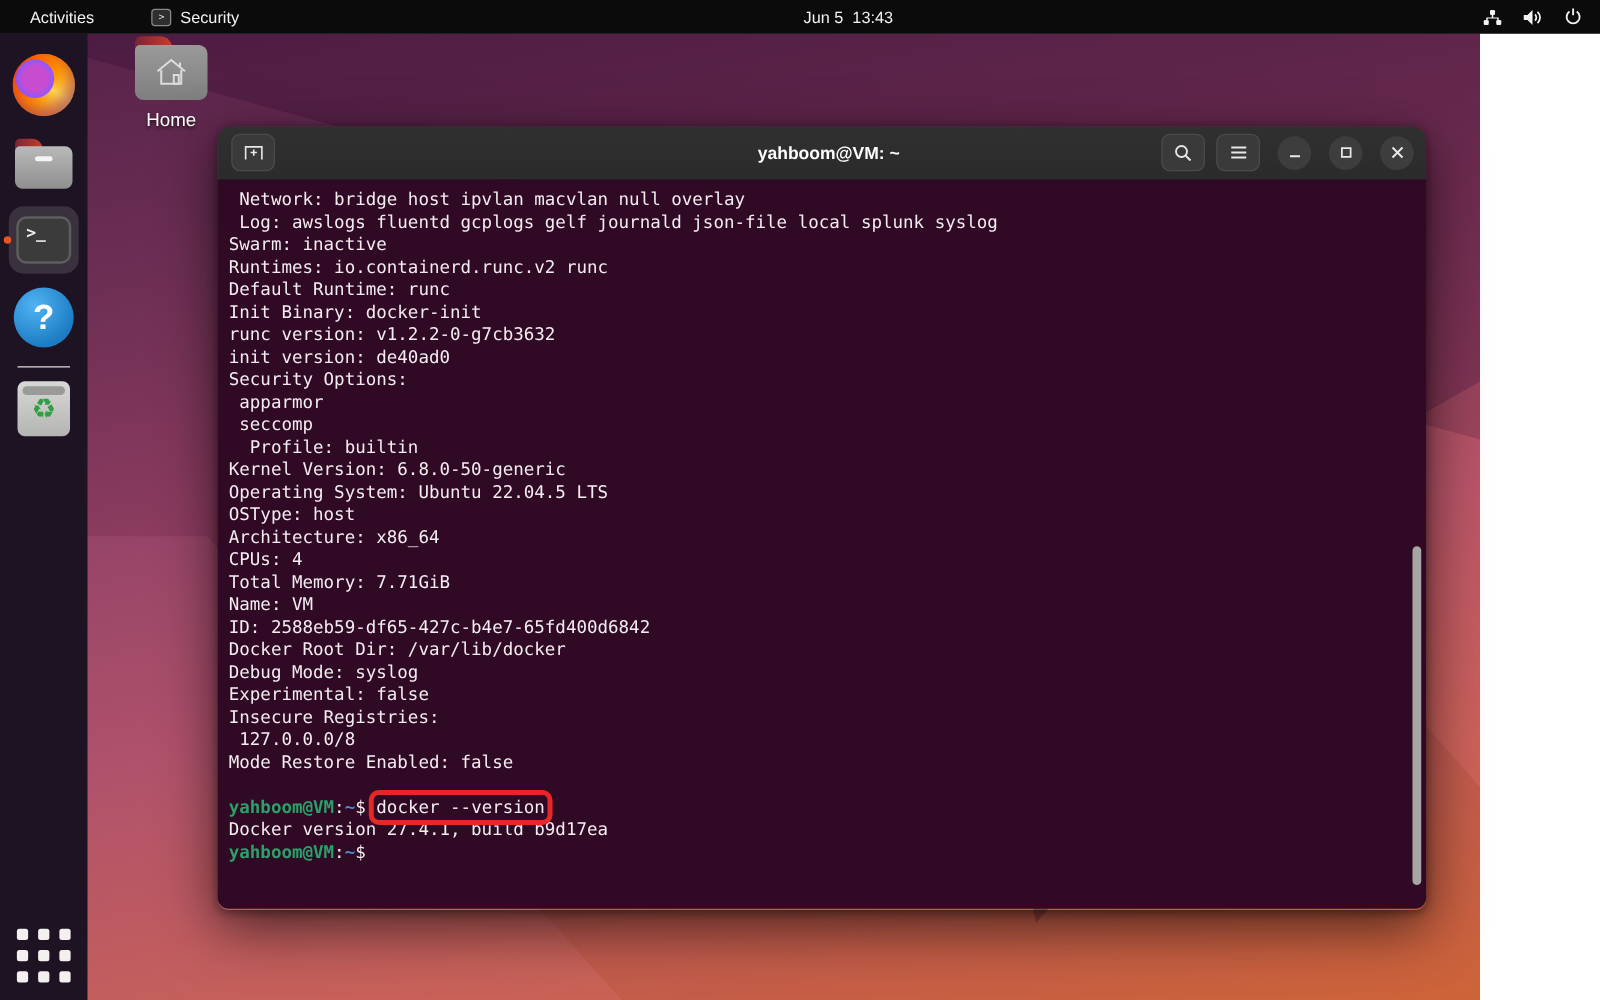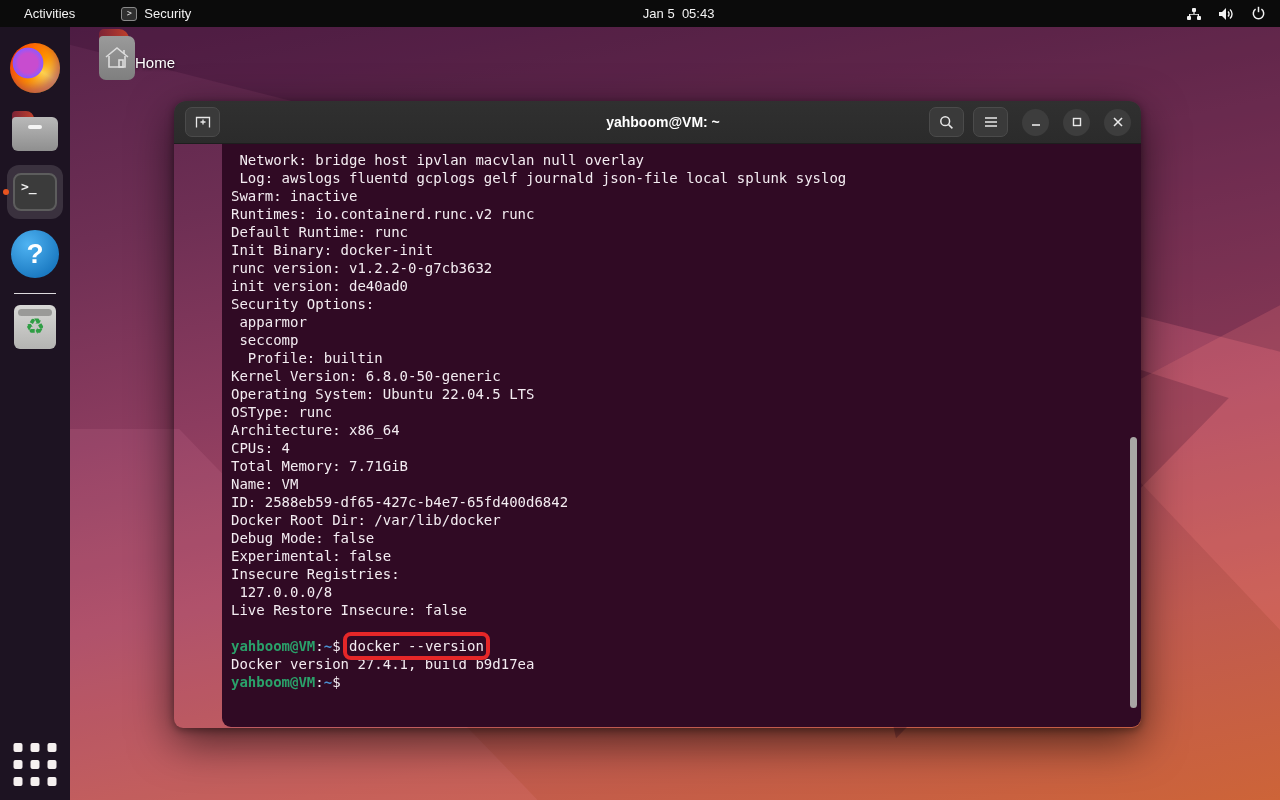--- a/index.html
+++ b/index.html
@@ -1,17 +1,17 @@
 <!DOCTYPE html>
 <html><head>
 <meta charset="utf-8">
 <style>
   * { margin:0; padding:0; box-sizing:border-box; }
   html,body { width:1280px; height:800px; overflow:hidden; font-family:"Liberation Sans", sans-serif; }
-  .stage { position:relative; width:1280px; height:800px; background:#737373; }
+  .stage { position:relative; width:1184px; height:800px; background:#737373; }
 
   
   .wallpaper { position:absolute; inset:27px 0 0 0;
     background: linear-gradient(168deg, #56224a 0%, #6e2f54 22%, #8c3c5f 42%, #a84a62 60%, #c05a50 80%, #cd6438 100%); }
   .facet { position:absolute; inset:0; }
   .facet-dark-top { clip-path: polygon(0 0, 100% 42%, 100% 0); background:rgba(49,10,45,.28); }
   .facet-dark-wedge { clip-path: polygon(62% 30%, 96% 48%, 70% 92%); background:rgba(52,8,40,.30); filter:blur(2px); }
   .facet-bright { clip-path: polygon(100% 36%, 84% 50%, 100% 78%); background:rgba(255,128,130,.20); }
   .facet-band { clip-path: polygon(0 52%, 14% 52%, 42% 100%, 0 100%); background:rgba(255,160,190,.10); }
 
@@ -53,21 +53,21 @@
   .dock-divider { width:42px; height:1px; background:rgba(255,255,255,.85); margin:8px 0 2px 0; }
   .trash-icon { position:relative; width:42px; height:44px; background:linear-gradient(#d8d8d6,#b4b4b2);
     border-radius:6px; display:flex; align-items:center; justify-content:center; color:#2f9e44; font-size:22px; }
   .trash-icon::before { content:""; position:absolute; top:4px; left:4px; right:4px; height:7px;
     background:#9a9a98; border-radius:4px; }
   .appgrid { position:absolute; bottom:14px; left:50%; transform:translateX(-50%);
     display:grid; grid-template-columns:repeat(3,9px); grid-template-rows:repeat(3,9px); gap:8px; }
   .appgrid span { background:#f5f0f0; border-radius:2px; }
 
   
-  .home-icon { position:absolute; top:36px; left:99px; width:76px; display:flex; flex-direction:row;
+  .home-icon { position:absolute; top:36px; left:99px; width:76px; display:flex; flex-direction:column;
     align-items:center; z-index:10; }
   .home-folder { position:relative; width:58px; height:44px; background:linear-gradient(#9a9a9a,#7f7f7f);
     border-radius:4px 7px 7px 7px; display:flex; align-items:center; justify-content:center; }
   .home-folder::before { content:""; position:absolute; top:-7px; left:0; width:30px; height:12px;
     background:linear-gradient(90deg,#7c2336,#c0402b); border-radius:5px 10px 0 0; z-index:-1; }
   .home-label { margin-top:8px; color:#fff; font-size:15px; text-shadow:0 1px 3px rgba(0,0,0,.8); }
 
   
   .window { position:absolute; left:174px; top:101px; width:967px; height:627px; border-radius:12px 12px 9px 9px;
     box-shadow:0 14px 44px rgba(0,0,0,.6), 0 2px 8px rgba(0,0,0,.4); z-index:20; }
@@ -75,21 +75,21 @@
     border-radius:12px 12px 0 0; border-bottom:1px solid #1e1e1e; display:flex; align-items:center; }
   .win-title { position:absolute; left:0; right:0; text-align:center; color:#fff; font-size:14px; font-weight:bold;margin-left:11px; }
   .tb-btn { width:35px; height:30px; background:#3a3a3a; border:1px solid #4b4b4b; border-radius:7px;
     display:flex; align-items:center; justify-content:center; }
   .newtab-btn { margin-left:11px; z-index:2; }
   .tb-right { position:absolute; right:10px; display:flex; align-items:center; gap:9px; z-index:2; }
   .circle-btn { width:27px; height:27px; border-radius:50%; background:#3d3d3d; border:none;
     display:flex; align-items:center; justify-content:center; margin-left:5px; }
   .term-body { position:relative; height:583px; background:#300a24; border-radius:0 0 9px 9px;
     padding:7px 0 0 9px; font-family:"DejaVu Sans Mono",monospace; font-size:14px; line-height:18px;
-    color:#f3ecf1; overflow:hidden;margin-left:48px; }
+    color:#f3ecf1; overflow:hidden; }
   .tline { height:18px; white-space:pre; }
   .p-user { color:#2aa16a; font-weight:bold; }
   .p-path { color:#4a8fd0; font-weight:bold; }
   .cmd-line { position:relative; z-index:2; }
   .red-box { outline:4px solid #e52728; outline-offset:2px; border-radius:2px; }
   .scrollbar { position:absolute; right:4px; top:293px; width:7px; height:271px; background:#a8a6a4; border-radius:4px; z-index:3; }
 </style>
 </head>
 <body>
 
@@ -101,21 +101,21 @@
     <div class="facet facet-bright"></div>
     <div class="facet facet-band"></div>
   </div>
 
   <div class="topbar">
     <div class="tb-activities">Activities</div>
     <div class="tb-app">
       <span class="tb-app-icon">&gt;</span>
       <span>Security</span>
     </div>
-    <div class="tb-clock">Jan 5  05:43</div>
+    <div class="tb-clock">Jun 5  13:43</div>
     <div class="tb-status">
       <span>
         <svg width="16" height="14" viewBox="0 0 16 14">
             <g fill="#f2f2f2">
               <rect x="6" y="1" width="4" height="4" rx="1"></rect>
               <rect x="1" y="9" width="4" height="4" rx="1"></rect>
               <rect x="11" y="9" width="4" height="4" rx="1"></rect>
               <path d="M7.4 5h1.2v2H13v2h-1.2V7.8H4.2V9H3V7h4.4z"></path>
             </g>
           </svg>
@@ -239,32 +239,32 @@
           <div class="tline">Default Runtime: runc</div>
           <div class="tline">Init Binary: docker-init</div>
           <div class="tline">runc version: v1.2.2-0-g7cb3632</div>
           <div class="tline">init version: de40ad0</div>
           <div class="tline">Security Options:</div>
           <div class="tline"> apparmor</div>
           <div class="tline"> seccomp</div>
           <div class="tline">  Profile: builtin</div>
           <div class="tline">Kernel Version: 6.8.0-50-generic</div>
           <div class="tline">Operating System: Ubuntu 22.04.5 LTS</div>
-          <div class="tline">OSType: runc</div>
+          <div class="tline">OSType: host</div>
           <div class="tline">Architecture: x86_64</div>
           <div class="tline">CPUs: 4</div>
           <div class="tline">Total Memory: 7.71GiB</div>
           <div class="tline">Name: VM</div>
           <div class="tline">ID: 2588eb59-df65-427c-b4e7-65fd400d6842</div>
           <div class="tline">Docker Root Dir: /var/lib/docker</div>
-          <div class="tline">Debug Mode: false</div>
+          <div class="tline">Debug Mode: syslog</div>
           <div class="tline">Experimental: false</div>
           <div class="tline">Insecure Registries:</div>
           <div class="tline"> 127.0.0.0/8</div>
-          <div class="tline">Live Restore Insecure: false</div>
+          <div class="tline">Mode Restore Enabled: false</div>
           <div class="tline"></div>
         </div>
 
       <div class="tline cmd-line"><span class="p-user">yahboom@VM</span><span>:</span><span class="p-path">~</span><span>$</span><span> </span><span class="red-box"><span>docker --version</span></span></div>
 
       <div class="tline">Docker version 27.4.1, build b9d17ea</div>
 
       <div class="tline"><span class="p-user">yahboom@VM</span><span>:</span><span class="p-path">~</span><span>$</span></div>
 
       <div class="scrollbar"></div>

